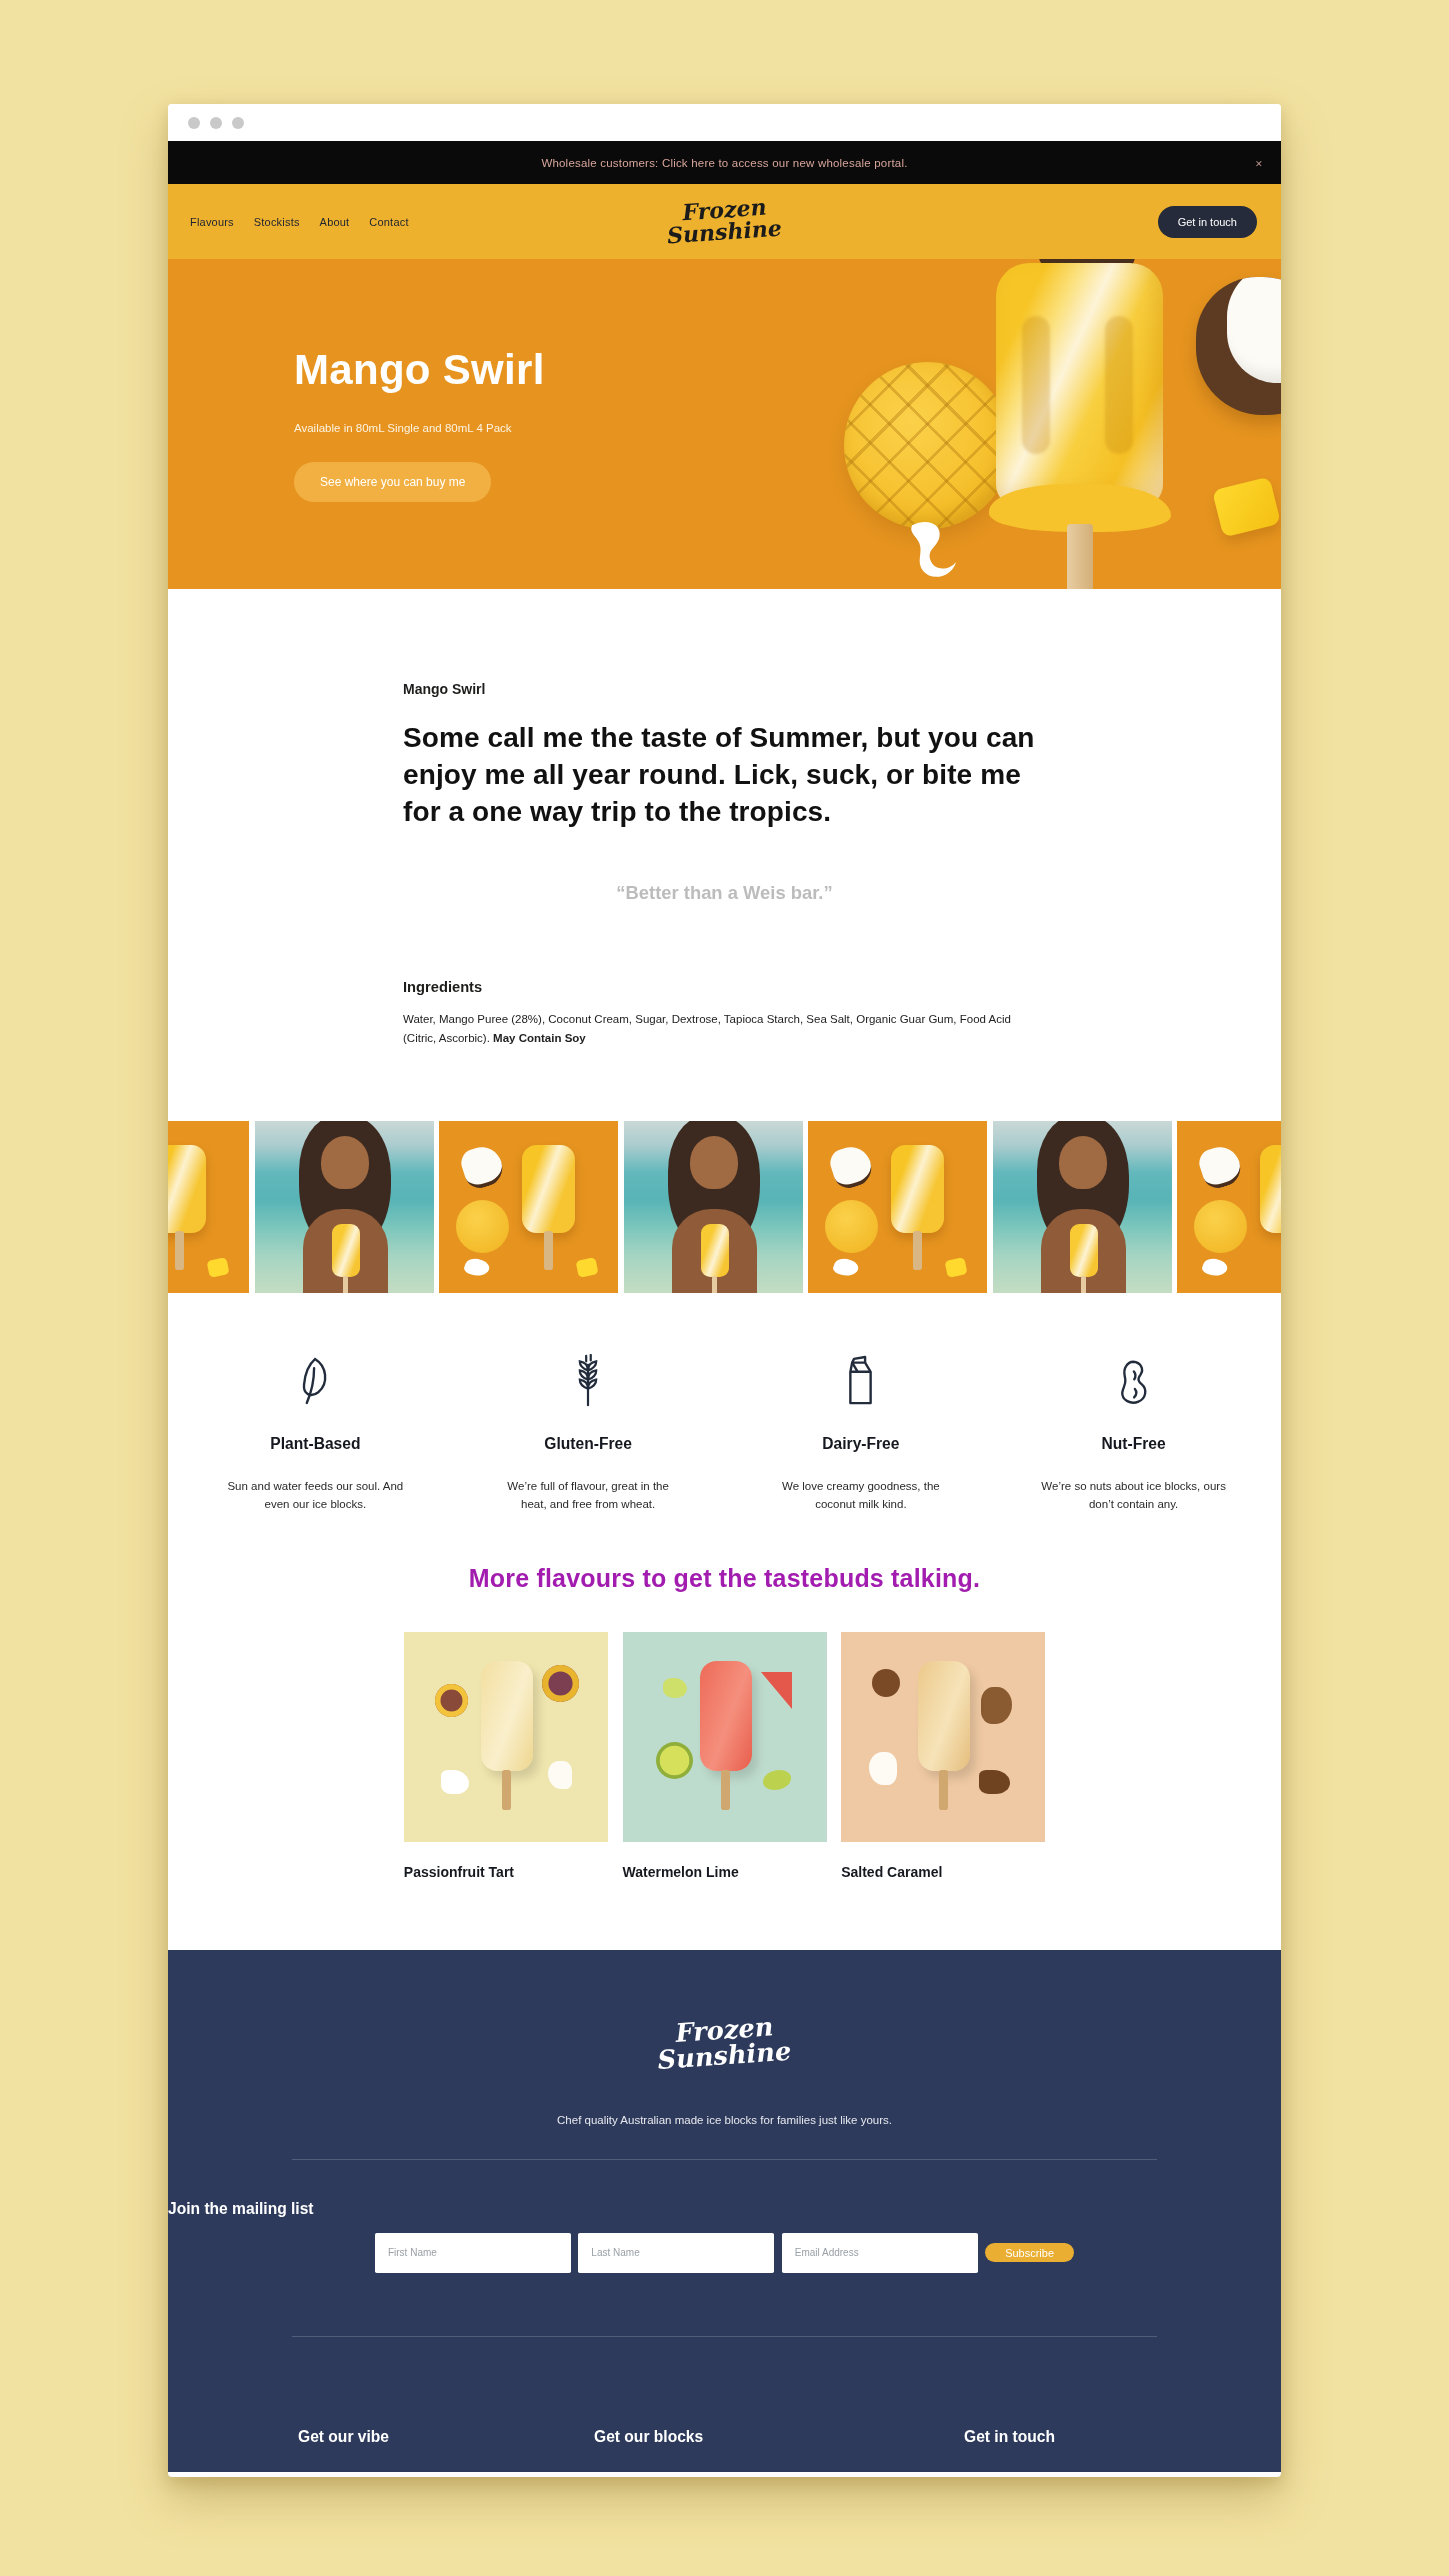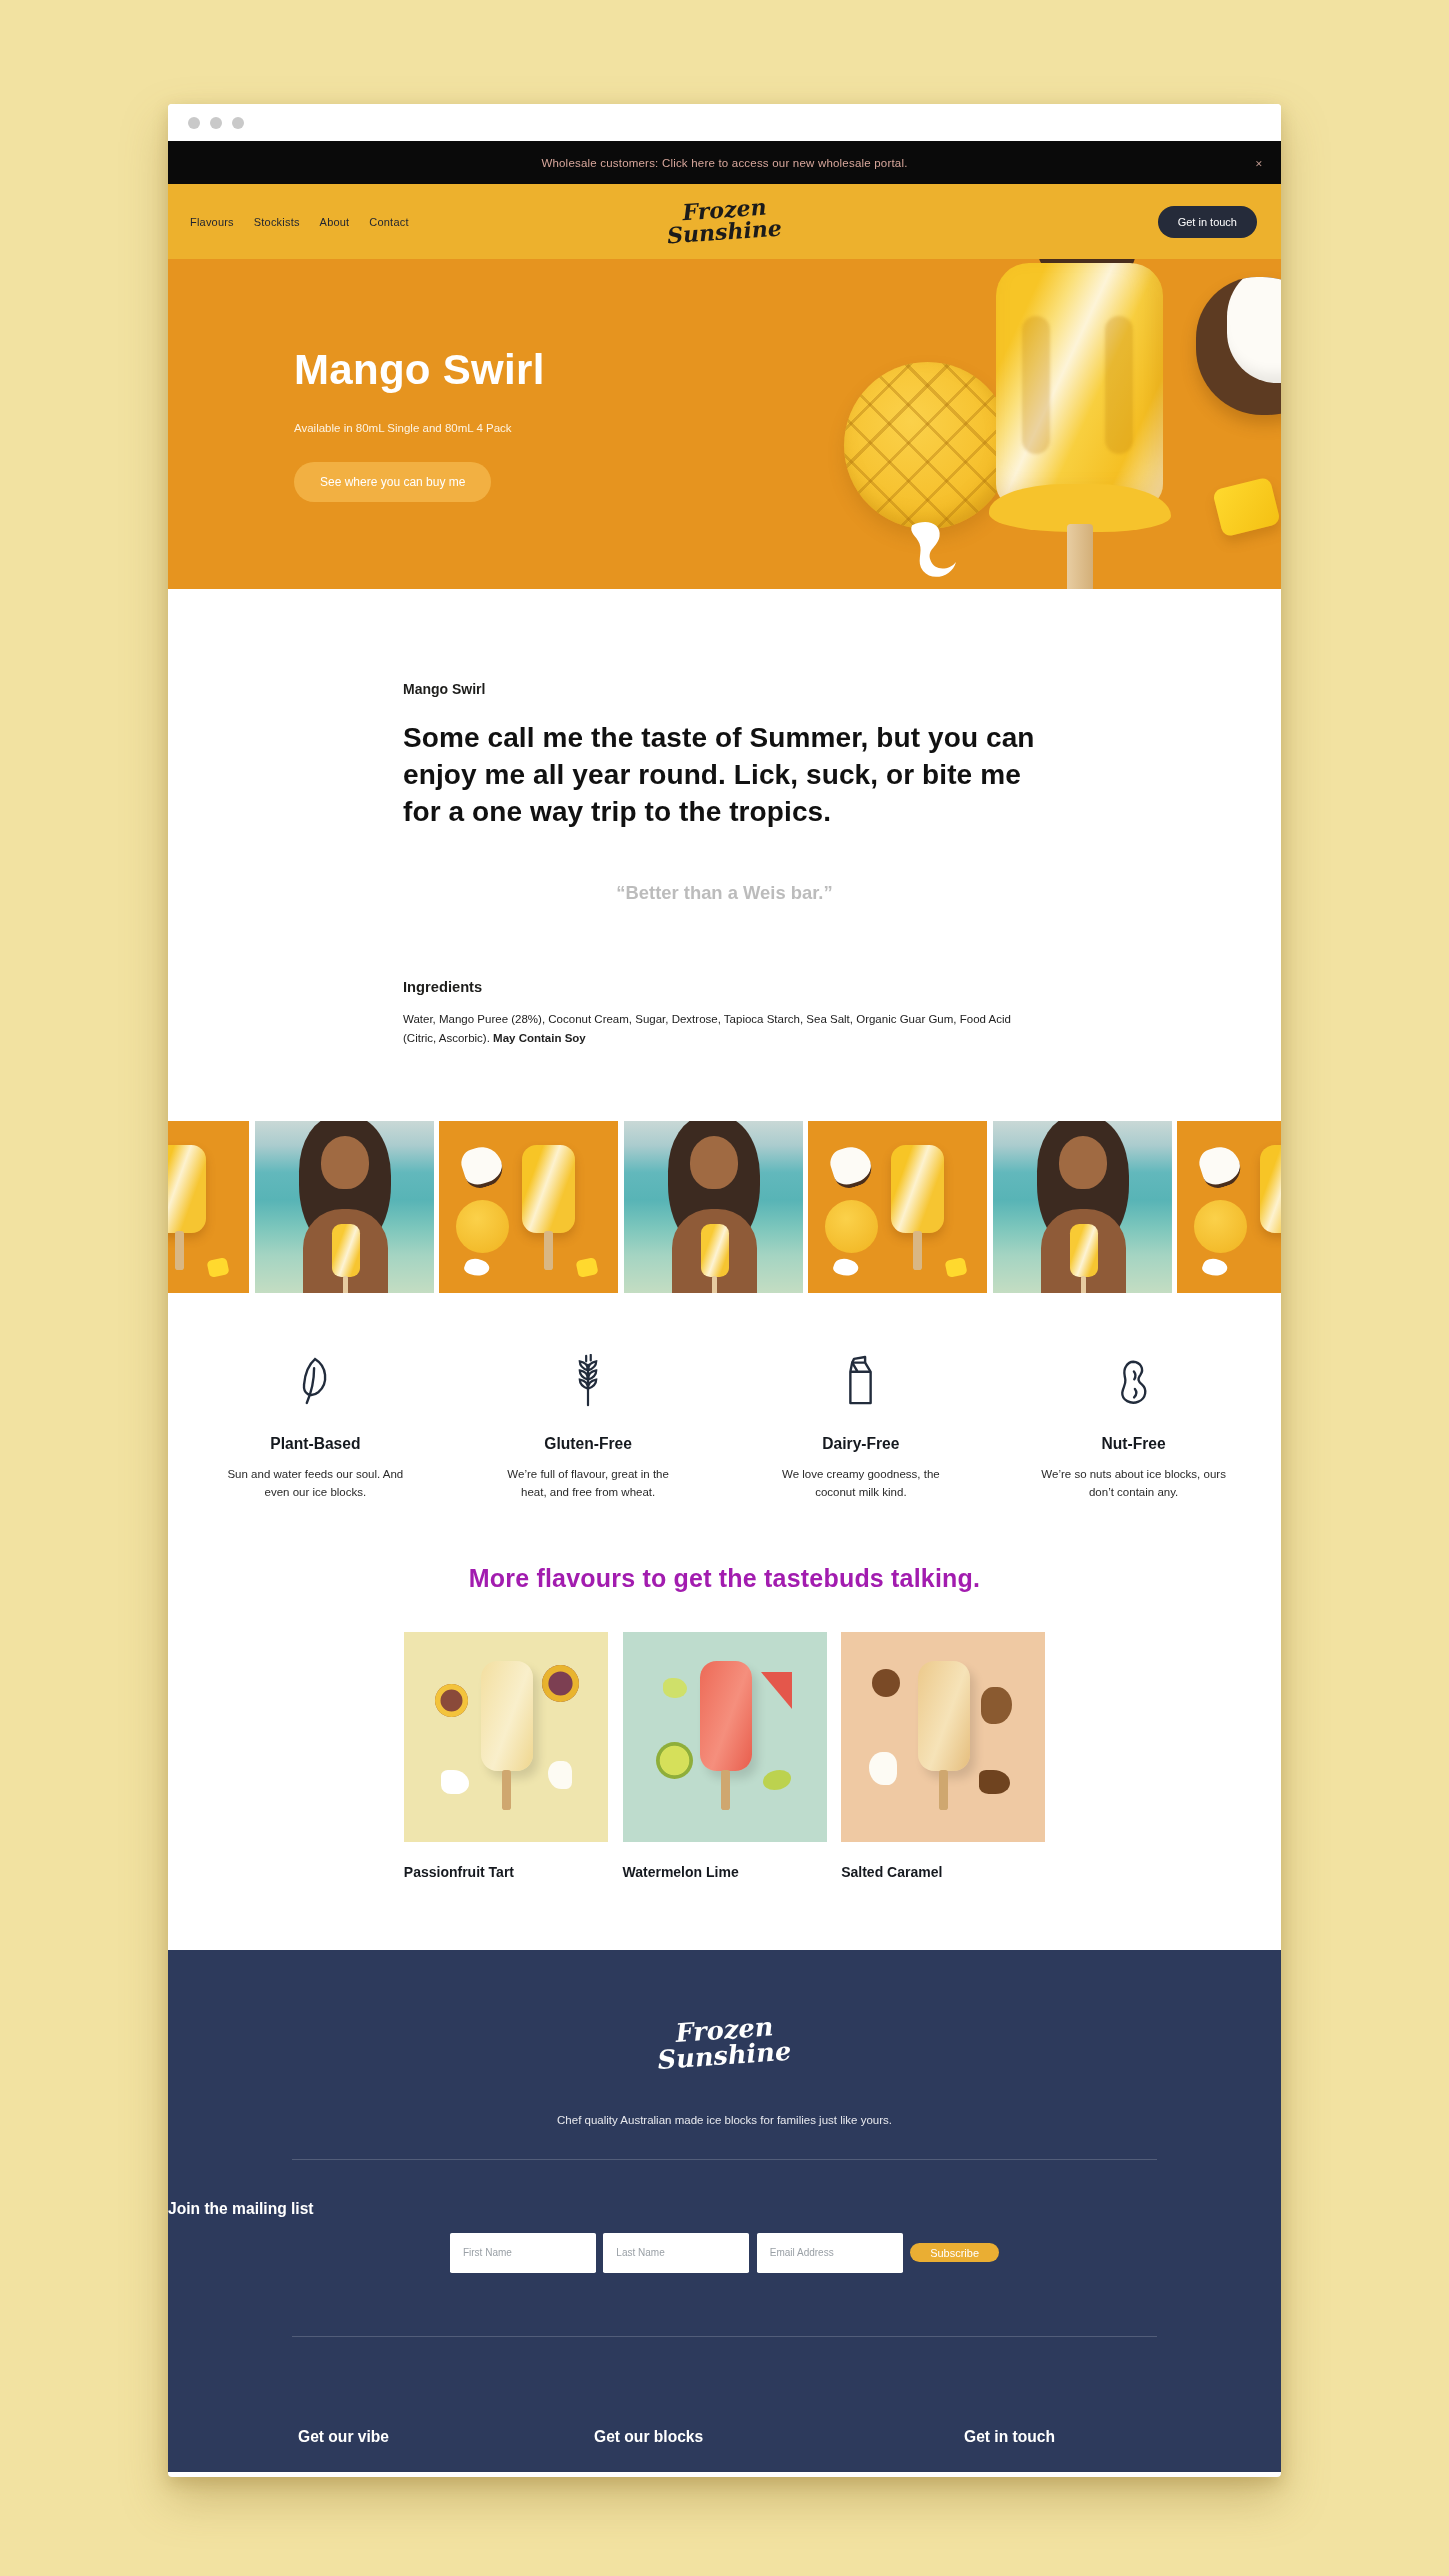--- a/index.html
+++ b/index.html
@@ -86,21 +86,21 @@
   .girl-body { position:absolute; left:48px; top:88px; width:85px; height:92px; border-radius:39px 39px 0 0; background:#8f5b38; }
   .girl-pop { position:absolute; left:77px; top:103px; width:28px; height:53px; border-radius:9.2px;
     background:linear-gradient(110deg,#f8ca34 30%,#fdf3d4 55%,#f6c531 80%); }
   .girl-pop:after { content:""; position:absolute; left:11px; top:52px; width:5.5px; height:20px; background:#e6cba0; border-radius:1.8px; }
 
   
   .features { height:271px; background:#fff; display:flex; padding:61px 11px 0; }
   .feature { flex:1; text-align:center; }
   .feature-icon { height:53px; display:flex; align-items:flex-end; justify-content:center; }
   .feature-title { margin-top:28px; font-size:15.6px; font-weight:bold; color:#15191f; }
-  .feature-body { margin:12px auto 0; max-width:189px; font-size:11.5px; line-height:1.6; color:#2a2a2a; }
+  .feature-body { margin:24px auto 0; max-width:189px; font-size:11.5px; line-height:1.6; color:#2a2a2a; }
 
   
   .flavours { height:386px; background:#fff; text-align:center; }
   .flavours-heading { font-size:25px; font-weight:bold; color:#a21caf; letter-spacing:0.2px; }
   .cards { margin-top:39px; display:flex; justify-content:center; gap:14.7px; }
   .card-col { width:204px; text-align:left; cursor:pointer; }
   .card { width:204px; height:210px; position:relative; overflow:hidden; }
   .card-passionfruit { background:#efe5ae; }
   .card-watermelon { background:#bedccd; }
   .card-caramel { background:#efc9a3; }
@@ -124,21 +124,21 @@
   .s3 { left:28px; top:120px; width:28px; height:33px; background:#fdfbf4; border-radius:55% 45% 40% 60%; }
   .s4 { left:138px; top:138px; width:31px; height:24px; background:#6f431f; border-radius:30% 70% 60% 40%; }
 
   
   .site-footer { height:522px; background:#2d3a5c; color:#fff; padding-top:52px; position:relative; }
   .footer-logo { display:flex; justify-content:center; }
   .footer-tagline { margin-top:24px; text-align:center; font-size:11.5px; color:#e8e9ee; }
   .divider { width:865px; margin:33px auto 0; border-top:0.9px solid rgba(255,255,255,.18); }
   .mailing-heading { margin-top:40px; text-align:left; font-size:15.6px; font-weight:bold; }
   .mail-form { margin-top:14.7px; display:flex; justify-content:center; align-items:center; gap:7.4px; }
-  .mail-input { width:146px; height:40px; background:#fff; border:none; border-radius:1.8px; padding:0 13px; font-size:10px; color:#333; font-family:"Liberation Sans", sans-serif; }
+  .mail-input { width:196px; height:40px; background:#fff; border:none; border-radius:1.8px; padding:0 13px; font-size:10px; color:#333; font-family:"Liberation Sans", sans-serif; }
   .mail-input::placeholder { color:#9aa0a6; }
   .subscribe-btn { height:19px; padding:0 20px; border:none; border-radius:17.5px; background:#eaae33; color:#fff; font-size:11px; cursor:pointer; }
   .divider2 { margin-top:63px; }
   .footer-cols { position:absolute; left:0; top:478px; width:100%; }
   .footer-col-h { position:absolute; font-size:15.6px; font-weight:bold; color:#fff; top:0; }
   .fc1 { left:130px; } .fc2 { left:426px; } .fc3 { left:796px; }
 
   svg { display:block; }
 </style>
 </head>

